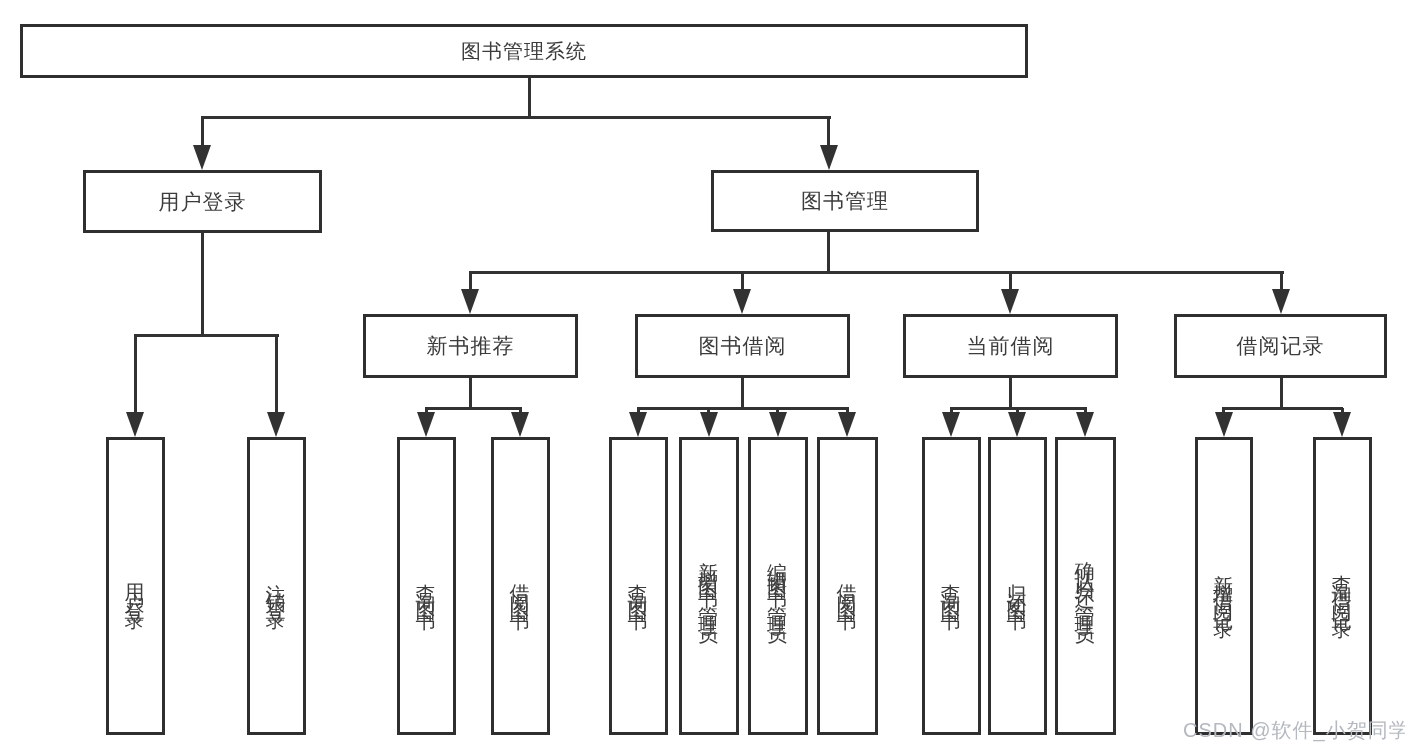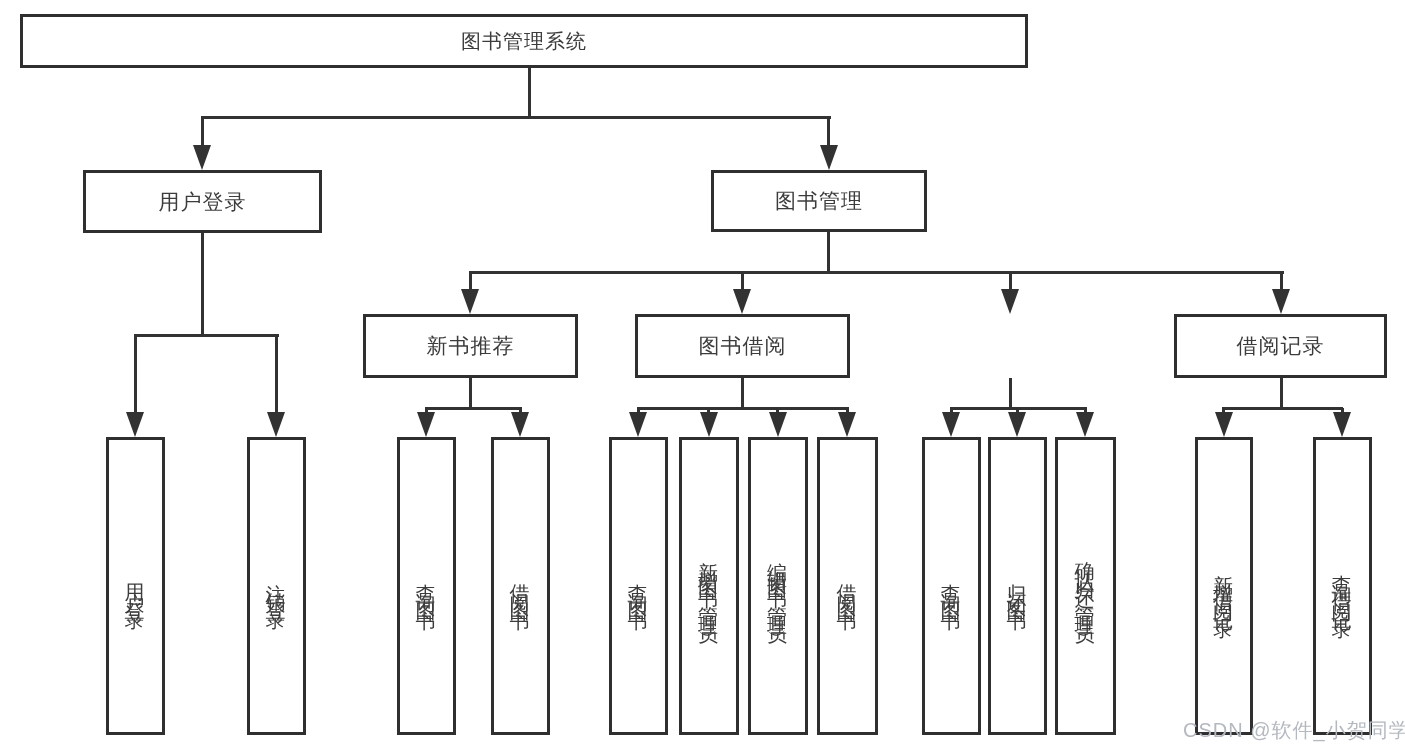--- a/index.html
+++ b/index.html
@@ -100,27 +100,28 @@
       <div class="arrow" style="left: 700px; top: 412px;"></div>
       <div class="arrow" style="left: 769px; top: 412px;"></div>
       <div class="arrow" style="left: 838px; top: 412px;"></div>
       <div class="arrow" style="left: 942px; top: 412px;"></div>
       <div class="arrow" style="left: 1008px; top: 412px;"></div>
       <div class="arrow" style="left: 1076px; top: 412px;"></div>
       <div class="arrow" style="left: 1215px; top: 412px;"></div>
       <div class="arrow" style="left: 1333px; top: 412px;"></div>
     </div>
 
-  <div class="box h root" style="left:20px;top:14px;width:1008px;height:54px">图书管理系统</div>
+  <div class="box h root" style="left:20px;top:24px;width:1008px;height:54px">图书管理系统</div>
 
   <div class="box h" style="left:83px;top:170px;width:239px;height:63px">用户登录</div>
-  <div class="box h" style="left:711px;top:170px;width:216px;height:62px">图书管理</div>
+  <div class="box h" style="left:711px;top:170px;width:268px;height:62px">图书管理</div>
 
   <div class="box h" style="left:635px;top:314px;width:215px;height:64px">图书借阅</div>
   <div class="box h" style="left:363px;top:314px;width:215px;height:64px">新书推荐</div>
+  <div class="box h" style="left:903px;top:314px;width:215px;height:64px">当前借阅</div>
   <div class="box h" style="left:1174px;top:314px;width:213px;height:64px">借阅记录</div>
 
   <div class="box v" style="left:106px;top:437px;width:59px;height:298px">用户登录</div>
   <div class="box v" style="left:247px;top:437px;width:59px;height:298px">注销登录</div>
 
   <div class="box v" style="left:397px;top:437px;width:59px;height:298px">查询图书</div>
   <div class="box v" style="left:491px;top:437px;width:59px;height:298px">借阅图书</div>
 
   <div class="box v" style="left:609px;top:437px;width:59px;height:298px">查询图书</div>
   <div class="box v" style="left:679px;top:437px;width:60px;height:298px">新增图书（管理员）</div>

